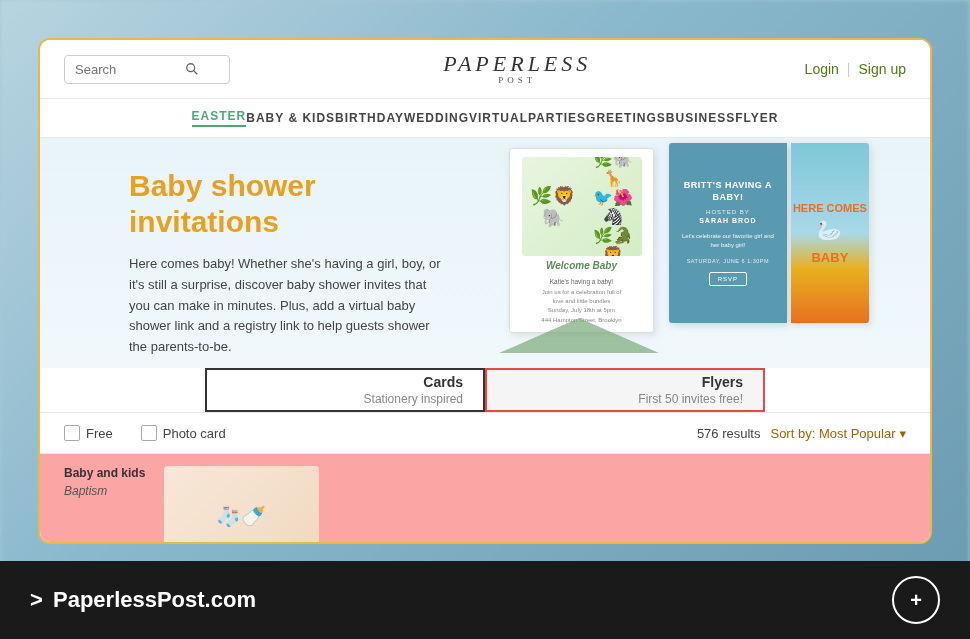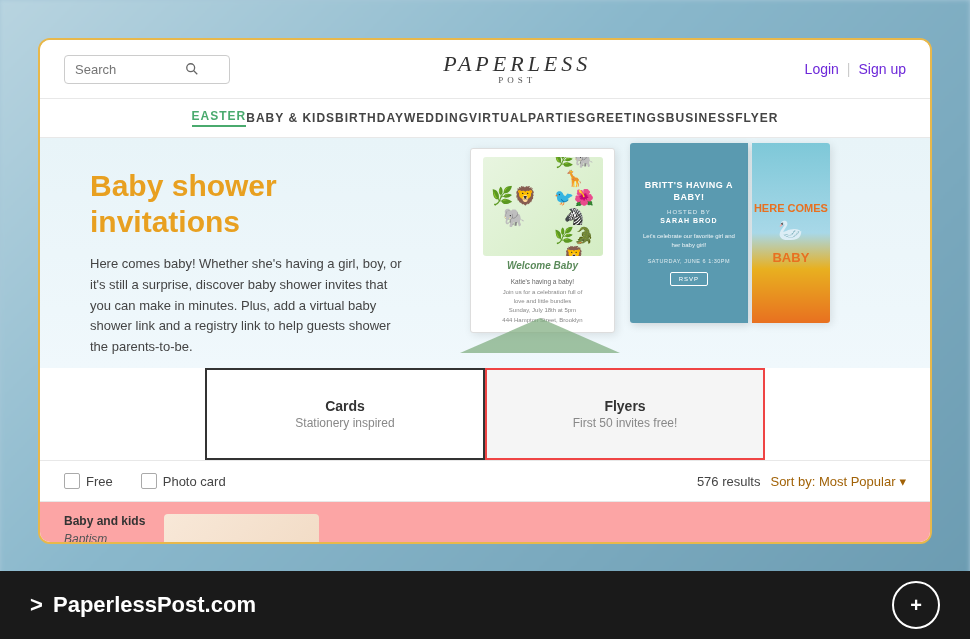--- a/index.html
+++ b/index.html
@@ -97,21 +97,21 @@
       font-size: 14px;
       color: #333;
     }
 
     .auth-divider {
       color: #ccc;
     }
 
     .auth-link {
       cursor: pointer;
-      color: #6d28d9;
+      color: #4d7c0f;
     }
 
     
     .nav {
       display: flex;
       justify-content: center;
       align-items: center;
       padding: 10px 24px;
       border-bottom: 1px solid #e8e8e8;
       background: white;
@@ -138,20 +138,21 @@
       position: relative;
       height: 230px;
       overflow: hidden;
       background: linear-gradient(to bottom, #e8f4f8, #f0f8fc);
     }
 
     .hero-text {
       flex: 0 0 420px;
       padding: 30px 30px 20px 50px;
       z-index: 2;
+      margin-left: 39px;
     }
 
     .hero-title {
       font-size: 30px;
       font-weight: 700;
       color: #e8a020;
       margin-bottom: 14px;
       line-height: 1.2;
     }
 
@@ -371,22 +372,22 @@
     .tabs-section {
       display: flex;
       justify-content: center;
       padding: 0;
       border-bottom: 1px solid #e8e8e8;
       background: white;
     }
 
     .tab-btn {
       flex: 0 0 280px;
-      padding: 28px 20px;
-      text-align: center;
+      padding: 4px 20px;
+      text-align: right;
       cursor: pointer;
       background: white;
       border: none;
       border-top: 1px solid #ddd;
     }
 
     .tab-btn.active {
       border: 2px solid #333;
       background: white;
     }
@@ -500,21 +501,21 @@
       justify-content: center;
       font-size: 20px;
     }
 
     
     .bottom-bar {
       position: absolute;
       bottom: 0;
       left: 0;
       right: 0;
-      height: 68px;
+      height: 78px;
       background: #1a1a1a;
       z-index: 2;
       display: flex;
       align-items: center;
       padding: 0 30px;
       justify-content: space-between;
     }
 
     .bottom-url {
       font-size: 22px;

